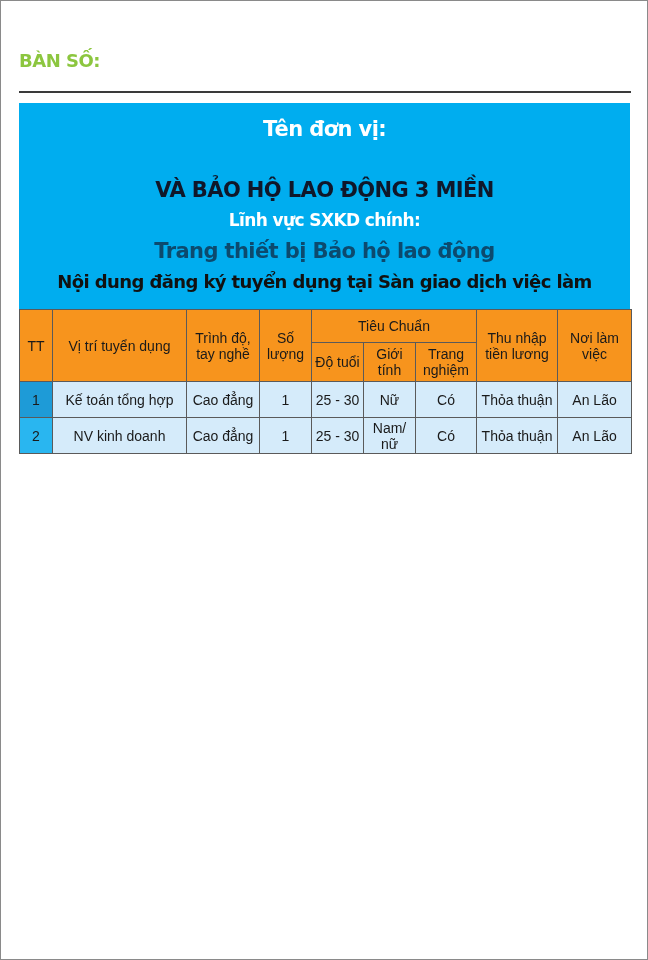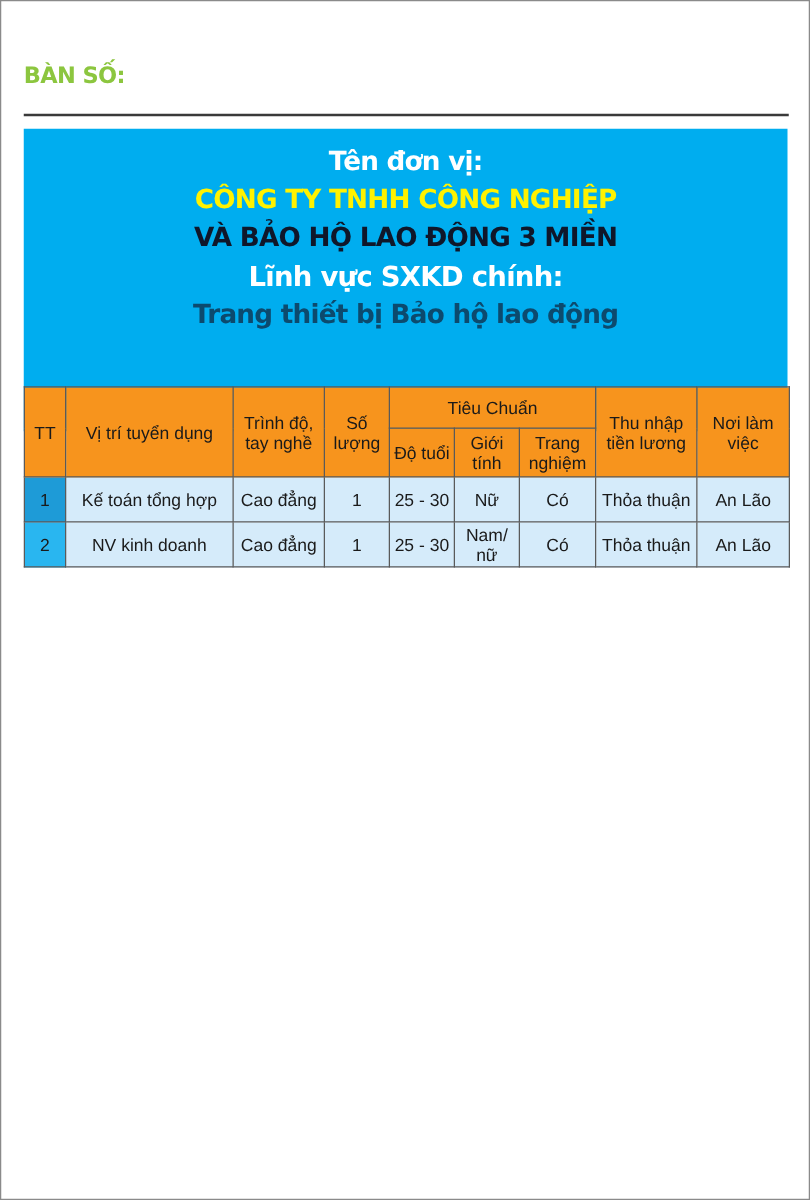--- a/index.html
+++ b/index.html
@@ -23,21 +23,21 @@
     }
     .banner {
       position: absolute; left: 19px; top: 103px; width: 611px; height: 242px;
       background: #00adef; text-align: center;
       font-family: "DejaVu Sans", sans-serif; font-weight: bold;
     }
     .banner .line { position: absolute; left: 0; right: 0; white-space: nowrap; letter-spacing: -0.6px; }
     .l1 { top: 14px; font-size: 21px; color: #ffffff; }
     .l2 { top: 44px; font-size: 21px; color: #fff200; }
     .l3 { top: 75px; font-size: 21px; color: #0f172a; }
-    .l4 { top: 107px; font-size: 22px; color: #ffffff; }
+    .l4 { top: 107px; font-size: 17px; color: #ffffff; }
     .l5 { top: 136px; font-size: 21px; color: #0c4a6e; }
     .l6 { top: 168px; font-size: 18px; color: #111111; letter-spacing: -0.9px; }
 
     table.jobs {
       position: absolute; left: 19px; top: 309px; width: 612px;
       border-collapse: collapse; table-layout: fixed;
       font-family: "Liberation Sans", sans-serif; font-size: 14px; color: #1a1a1a;
     }
     table.jobs td, table.jobs th {
       border: 1px solid #5a5a5a; text-align: center; vertical-align: middle;
@@ -53,24 +53,24 @@
 </head>
 <body>
 
 <div class="page-frame"></div>
 
 <div class="ban-so">BÀN SỐ:</div>
 <div class="rule"></div>
 
 <div class="banner">
   <div class="line l1">Tên đơn vị:</div>
-  <div class="line l2">CÔNG TY TNHH CÔNG NGHIỆP</div>
   <div class="line l3">VÀ BẢO HỘ LAO ĐỘNG 3 MIỀN</div>
   <div class="line l4">Lĩnh vực SXKD chính:</div>
   <div class="line l5">Trang thiết bị Bảo hộ lao động</div>
+  <div class="line l6">Nội dung đăng ký tuyển dụng tại Sàn giao dịch việc làm</div>
 </div>
 
 <table class="jobs">
   <colgroup>
     <col style="width:33px">
     <col style="width:134px">
     <col style="width:73px">
     <col style="width:52px">
     <col style="width:52px">
     <col style="width:52px">

